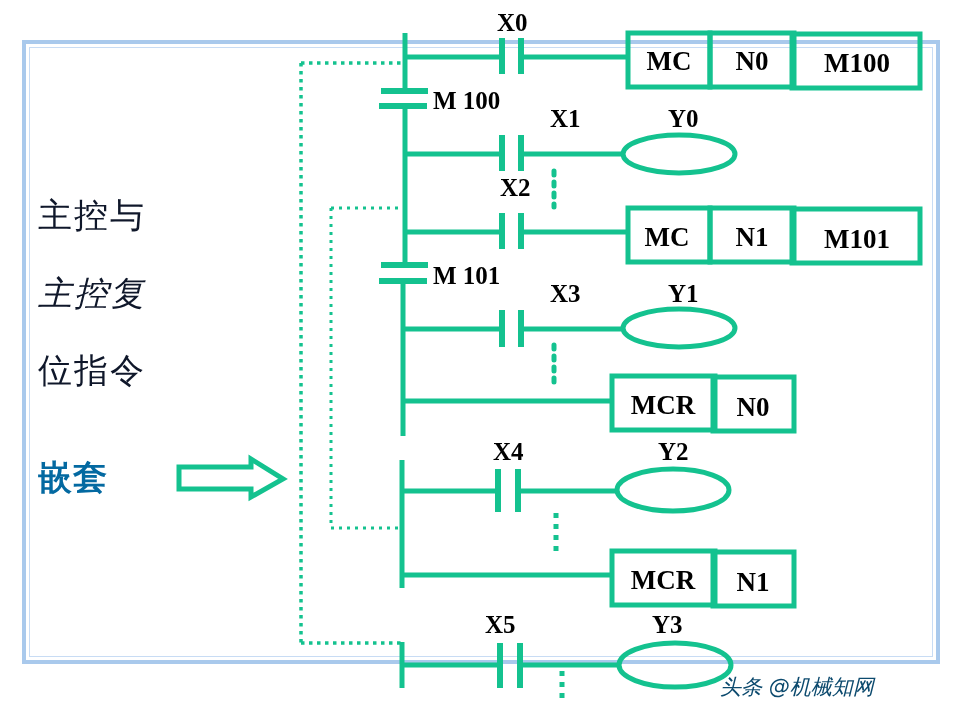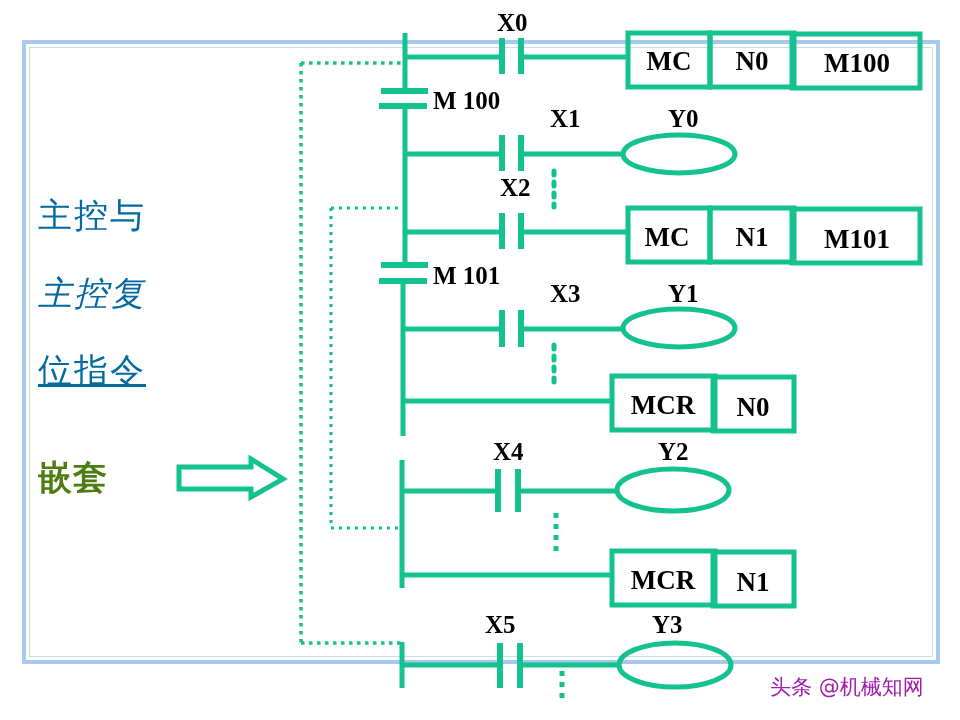--- a/index.html
+++ b/index.html
@@ -1,37 +1,37 @@
 <!DOCTYPE html>
 <html><head>
 <meta charset="utf-8">
 <style>
   html, body { margin:0; padding:0; background:#ffffff; }
   body { width:960px; height:720px; position:relative; overflow:hidden; font-family:"Liberation Serif", serif; }
   .frame-shadow { position:absolute; left:26px; top:44px; width:914px; height:620px; background:#c9c4bd; }
   .frame { position:absolute; left:22px; top:40px; width:910px; height:616px; border:4px solid #a9c9ec; background:#ffffff; box-sizing:content-box; }
   .frame-inner { position:absolute; left:3px; top:3px; right:3px; bottom:3px; border:1px solid #c8dcf4; }
-  .side-text { position:absolute; left:38px; font-family:"DejaVu Serif", serif; font-size:34px; color:#0369a1; letter-spacing:2px; }
-  .nest-text { position:absolute; left:38px; top:455px; font-family:"DejaVu Sans", sans-serif; font-size:34px; color:#4d7c0f; font-weight:bold; letter-spacing:1px; }
+  .side-text { position:absolute; left:38px; font-family:"DejaVu Serif", serif; font-size:34px; color:#0f172a; letter-spacing:2px; }
+  .nest-text { position:absolute; left:38px; top:455px; font-family:"DejaVu Sans", sans-serif; font-size:34px; color:#0369a1; font-weight:bold; letter-spacing:1px; }
   svg#ladder { position:absolute; left:0; top:0; }
   .lbl { font-family:"Liberation Serif", serif; font-weight:bold; font-size:25px; fill:#000; }
   .boxlbl { font-family:"Liberation Serif", serif; font-weight:bold; font-size:27px; fill:#000; }
-  .watermark { position:absolute; left:770px; top:673px; font-family:"DejaVu Sans", sans-serif; font-size:21px; color:#a21caf; text-shadow:0 0 2px #fff; }
+  .watermark { position:absolute; left:720px; top:673px; font-family:"DejaVu Sans", sans-serif; font-size:21px; color:#0c4a6e; text-shadow:0 0 2px #fff;font-style:italic; }
 </style>
 </head>
 <body>
 
 <div class="frame-shadow"></div>
 <div class="frame">
     <div class="frame-inner"></div>
   </div>
 
 <div class="side-text" style="top:193px;">主控与</div>
 <div class="side-text" style="top:271px;font-style:italic;">主控复</div>
-<div class="side-text" style="top:348px;text-decoration:underline;">位指令</div>
+<div class="side-text" style="top:348px;">位指令</div>
 <div class="nest-text">嵌套</div>
 
 <svg id="ladder" width="960" height="720" viewBox="0 0 960 720">
   <g stroke="#14c28f" fill="none" stroke-linecap="butt">
 
     <path d="M179 467 L251 467 L251 459 L283 479 L251 497 L251 489 L179 489 Z" stroke-width="5" stroke-linejoin="miter"></path>
 
     <g stroke-width="3.5" stroke-dasharray="3.5 4.5">
       <line x1="301" y1="63" x2="404" y2="63"></line>
       <line x1="301" y1="63" x2="301" y2="643"></line>

